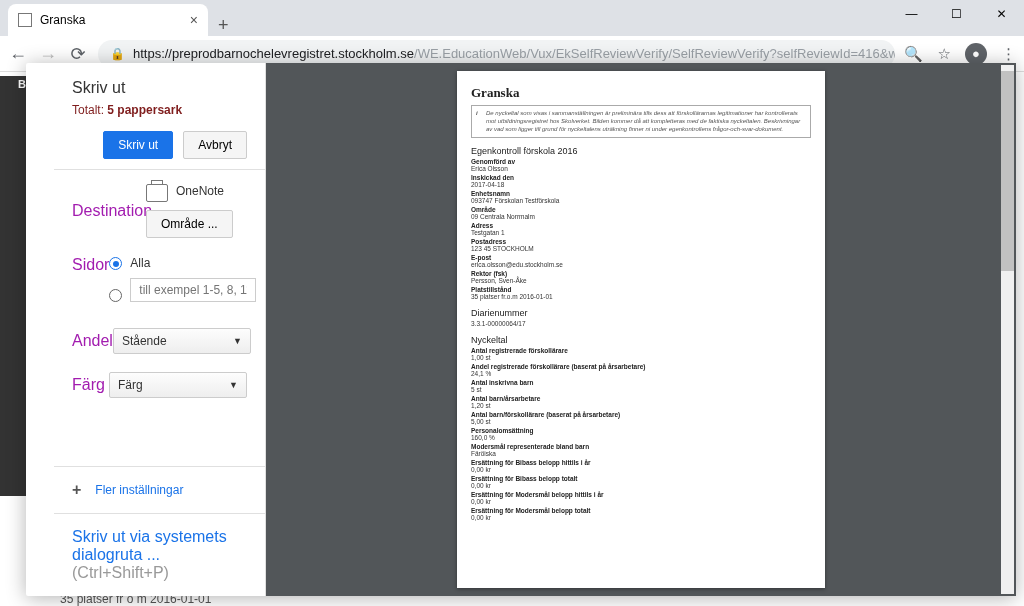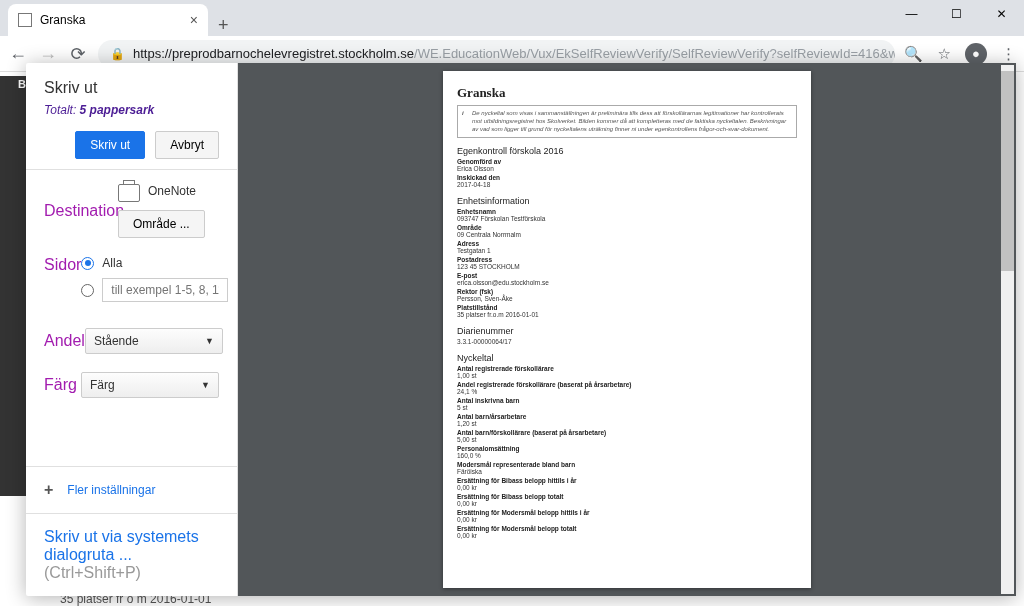--- a/index.html
+++ b/index.html
@@ -33,38 +33,38 @@
     .bg-dark { position: absolute; left: 0; top: 4px; width: 26px; height: 420px; background: #333; }
     .bg-b { position: absolute; left: 18px; top: 6px; color: #fff; font-size: 11px; font-weight: bold; }
     .bg-bottom { position: absolute; left: 60px; bottom: 0; width: 860px; background:#fff;}
     .bg-section-title{font-weight:bold; font-size:14px; color:#333; margin-top:4px;}
     .bg-section-sub{font-size:12px; color:#555;}
 
     
     .overlay { position: absolute; left: 26px; top: 63px; right: 8px; bottom: 10px; background: #fff; box-shadow: 0 2px 20px rgba(0,0,0,.3); display: flex; border-radius:2px;}
     
     
-    .panel { width: 212px; display: flex; flex-direction: column; border-right: 1px solid #e0e0e0; }
+    .panel { width: 212px; display: flex; flex-direction: column; border-right: 1px solid #e0e0e0; margin-left: 28px; }
     .panel-top { padding: 16px 18px 10px; border-bottom: 1px solid #e0e0e0; }
     .panel-title { font-size: 16px; color: #333; }
-    .panel-total { font-size: 12px; color: #4c1d95; margin-top: 6px; font-style: italic; }
+    .panel-total { font-size: 12px; color: #7f1d1d; margin-top: 6px; }
     .panel-total b{font-weight:bold;}
     .panel-actions { display: flex; justify-content: flex-end; gap: 10px; margin-top: 14px; }
     .btn { font-size: 12px; padding: 6px 14px; border-radius: 2px; border: 1px solid #ccc; background: #f5f5f5; cursor: pointer; }
     .btn-primary { background: #1a73e8; border-color: #1a73e8; color: #fff; }
 
     .settings { padding: 14px 18px; font-size: 12px; color: #333; }
     .row { display: flex; align-items: center; margin-bottom: 18px; }
     .row-label { width: 74px; color: #a21caf; font-size: 16px; }
     .row-ctrl { flex: 1; }
     .dest { display: flex; gap: 8px; }
     .printer-icon { width: 22px; height: 18px; border: 1.5px solid #777; border-radius: 2px; position: relative; }
     .printer-icon::before { content:''; position:absolute; top:-5px; left:4px; right:4px; height:4px; border:1.5px solid #777; border-bottom:none;}
     .change-btn { margin-top: 8px; }
-    .radio-row { display: flex; align-items: center; gap: 8px; margin-bottom: 8px; }
+    .radio-row { display: flex; align-items: flex-end; gap: 8px; margin-bottom: 8px; }
     .radio { width: 13px; height: 13px; border-radius: 50%; border: 1.5px solid #666; display:inline-flex; align-items:center; justify-content:center;}
     .radio.checked::after{content:''; width:6px; height:6px; border-radius:50%; background:#1a73e8;}
     .radio.checked{border-color:#1a73e8;}
     .text-input { border: 1px solid #ccc; padding: 4px 8px; font-size: 12px; width: 126px; color:#999;}
     .num-input { border: 1px solid #ccc; padding: 4px 8px; font-size: 12px; width: 48px; }
     .select { border: 1px solid #ccc; background: linear-gradient(#fdfdfd,#eee); padding: 5px 8px; font-size: 12px; width: 138px; display: flex; justify-content: space-between; align-items: center; border-radius:2px;}
     .caret { font-size: 9px; }
 
     .panel-footer { margin-top: auto; border-top: 1px solid #e0e0e0; }
     .more-row { display: flex; align-items: center; gap: 14px; padding: 14px 18px; border-bottom: 1px solid #e0e0e0; font-size: 12px; color: #1a73e8; }
@@ -212,21 +212,20 @@
       <div class="sect-title">Egenkontroll förskola 2016</div>
       <div class="kv">
           <span class="k">Genomförd av</span>
           <span class="v">Erica Olsson</span>
         </div>
       <div class="kv">
           <span class="k">Inskickad den</span>
           <span class="v">2017-04-18</span>
         </div>
 
-      <div class="sect-title">Enhetsinformation</div>
       <div class="kv">
           <span class="k">Enhetsnamn</span>
           <span class="v">093747 Förskolan Testförskola</span>
         </div>
       <div class="kv">
           <span class="k">Område</span>
           <span class="v">09 Centrala Norrmalm</span>
         </div>
       <div class="kv">
           <span class="k">Adress</span>

